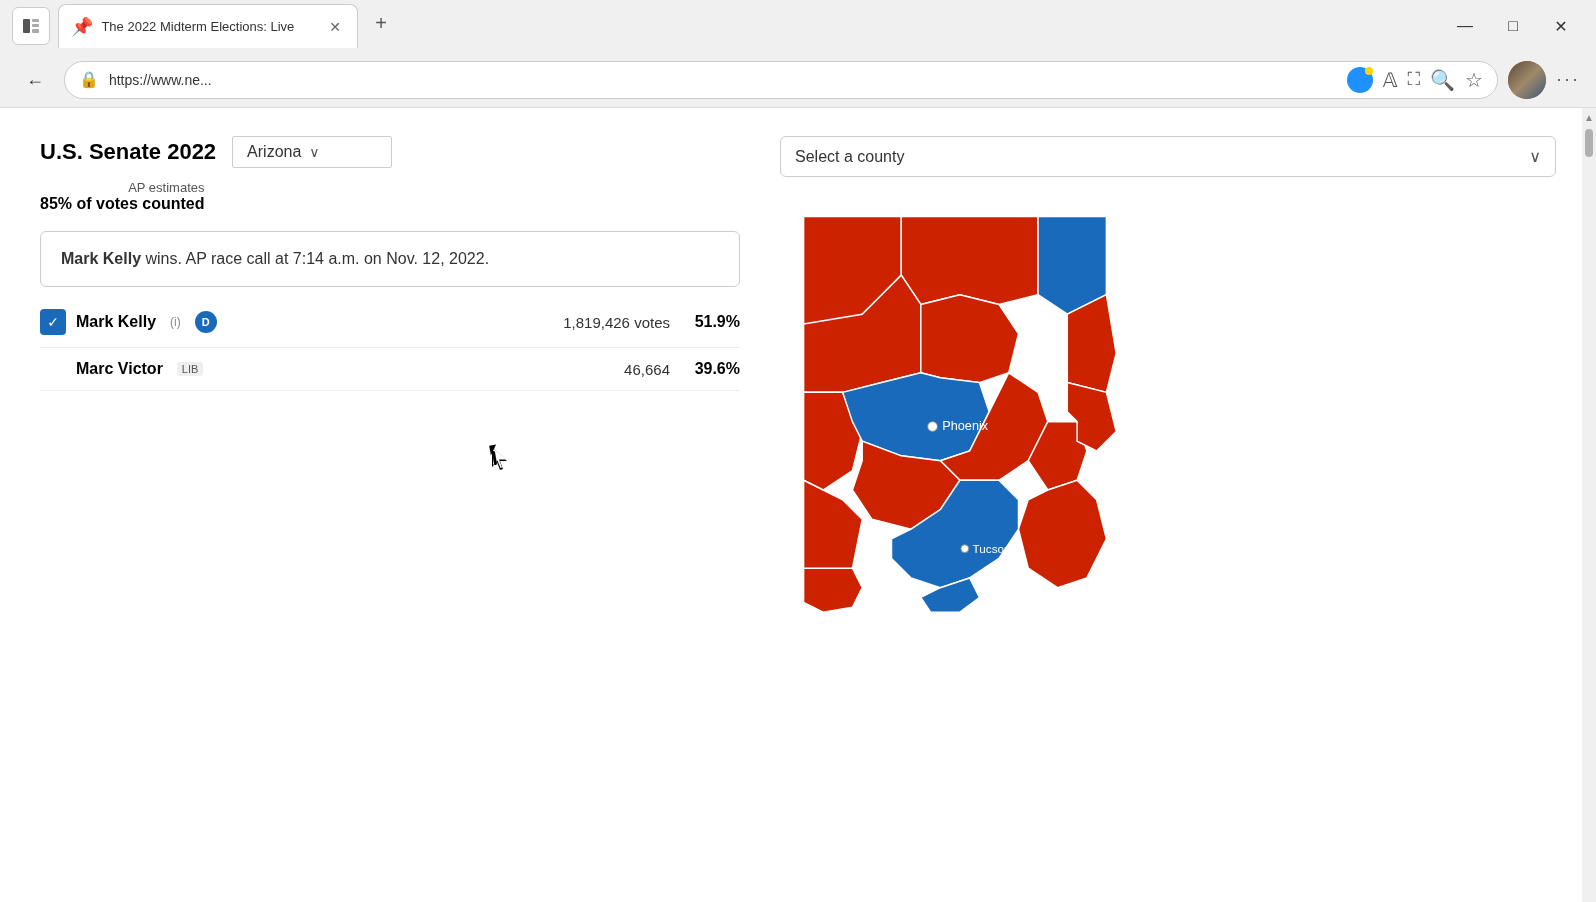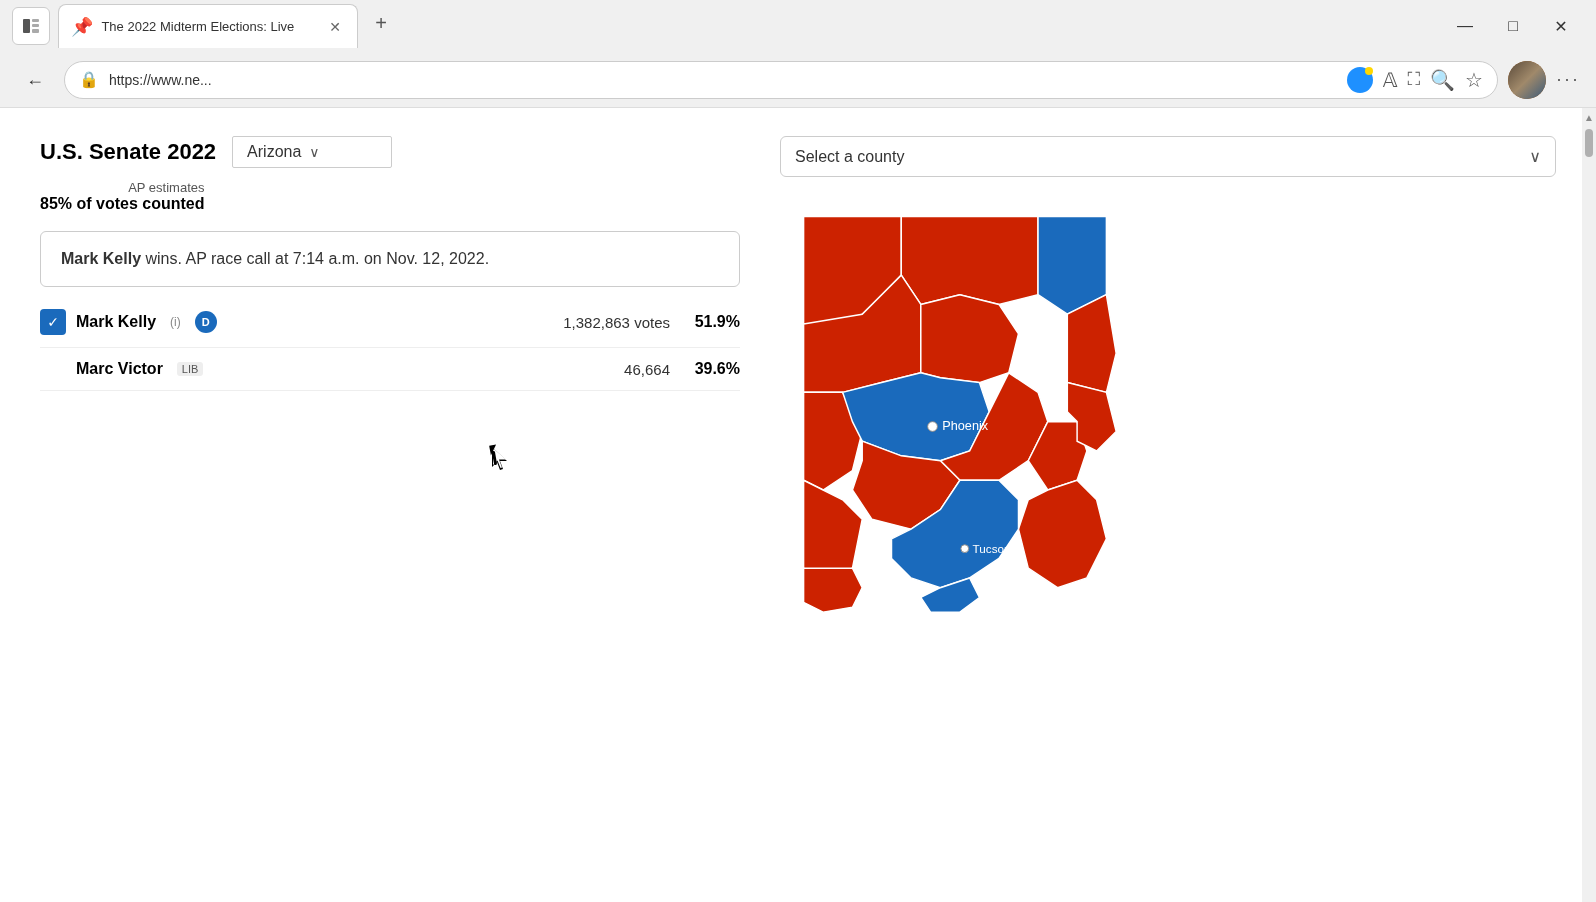--- a/index.html
+++ b/index.html
@@ -165,21 +165,21 @@
           </span>
         </div>
 
         <div class="candidates-section">
 
           <div class="candidate-row">
             <div class="check-icon">✓</div>
             <span class="candidate-name">Mark Kelly</span>
             <span class="candidate-info-i">(i)</span>
             <span class="candidate-party-d">D</span>
-            <span class="candidate-votes">1,382,863 votes</span>
+            <span class="candidate-votes">1,819,426 votes</span>
             <span class="candidate-pct">51.9%</span>
           </div>
 
 
           <div class="candidate-row">
             <div class="no-icon"></div>
             <span class="candidate-name">Marc Victor</span>
             <span class="candidate-party-lib">LIB</span>
             <span class="candidate-votes">46,664</span>
             <span class="candidate-pct">39.6%</span>

